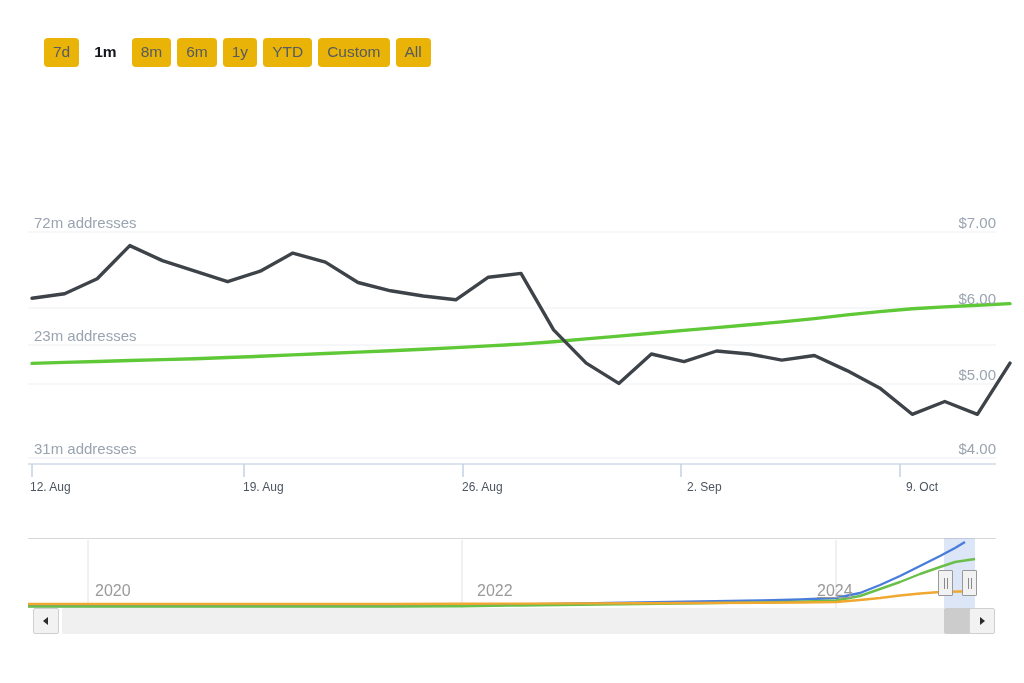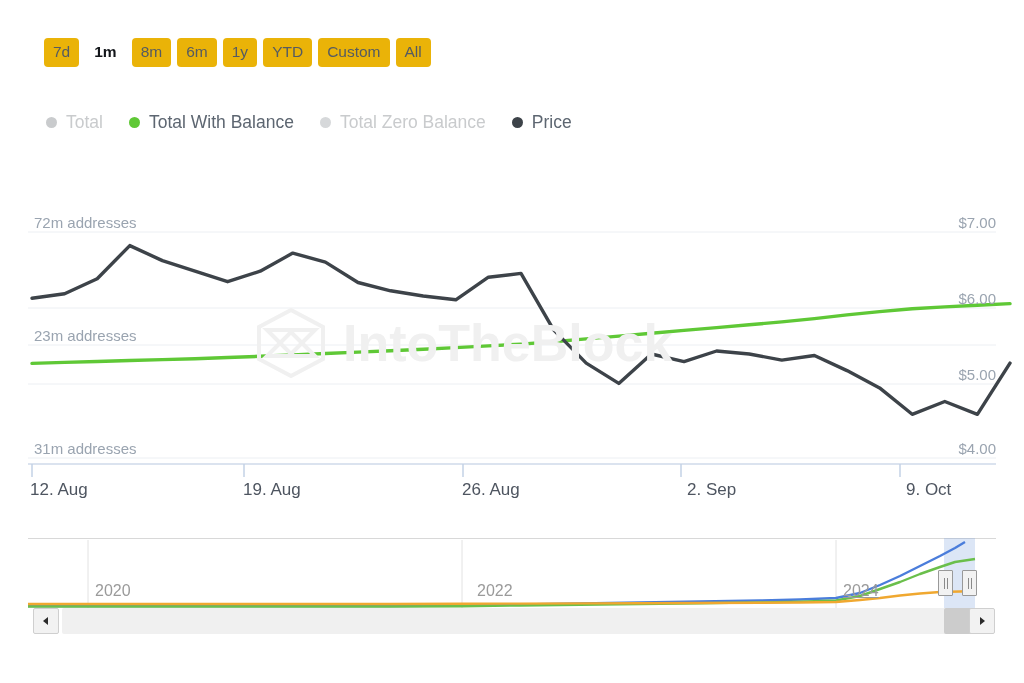--- a/index.html
+++ b/index.html
@@ -62,21 +62,21 @@
     position: absolute;
     font-size: 15px;
     color: #9aa4b0;
     white-space: nowrap;
     line-height: 1;
   }
   .axis-label.right { text-align: right; }
 
   .xlabel {
     position: absolute;
-    font-size: 17px;
+    font-size: 12px;
     color: #4e5560;
     white-space: nowrap;
     line-height: 1;
   }
 
   
   .watermark {
     position: absolute;
     left: 255px; top: 308px;
     width: 520px; height: 70px;
@@ -132,38 +132,20 @@
       <button class="range-btn">7d</button>
       <button class="range-btn selected">1m</button>
       <button class="range-btn">8m</button>
       <button class="range-btn">6m</button>
       <button class="range-btn">1y</button>
       <button class="range-btn">YTD</button>
       <button class="range-btn">Custom</button>
       <button class="range-btn">All</button>
     </div>
 
-  <div class="legend" id="legend">
-      <div class="legend-item off">
-        <span class="legend-dot" style="background: rgb(201, 203, 205);"></span>
-        <span class="legend-label">Total</span>
-      </div>
-      <div class="legend-item on">
-        <span class="legend-dot" style="background: rgb(95, 200, 54);"></span>
-        <span class="legend-label">Total With Balance</span>
-      </div>
-      <div class="legend-item off">
-        <span class="legend-dot" style="background: rgb(214, 216, 218);"></span>
-        <span class="legend-label">Total Zero Balance</span>
-      </div>
-      <div class="legend-item on">
-        <span class="legend-dot" style="background: rgb(61, 67, 73);"></span>
-        <span class="legend-label">Price</span>
-      </div>
-    </div>
 
   <div class="plot-wrap">
     <svg class="plot-svg" width="1024" height="290" viewBox="0 0 1024 290">
 
       <g stroke="#eceff3" stroke-width="1">
         <line x1="28" y1="36" x2="996" y2="36"></line>
         <line x1="28" y1="112" x2="996" y2="112"></line>
         <line x1="28" y1="149" x2="996" y2="149"></line>
         <line x1="28" y1="188" x2="996" y2="188"></line>
         <line x1="28" y1="262" x2="996" y2="262"></line>
@@ -177,30 +159,20 @@
         <line x1="463" y1="268" x2="463" y2="281"></line>
         <line x1="681" y1="268" x2="681" y2="281"></line>
         <line x1="900" y1="268" x2="900" y2="281"></line>
       </g>
 
       <polyline id="series-balance" fill="none" stroke="#5fc836" stroke-width="3.4" stroke-linejoin="round" stroke-linecap="round" points="32.0,167.4 64.6,166.4 97.2,165.5 129.8,164.5 162.4,163.6 195.0,162.7 227.6,161.5 260.2,160.3 292.8,158.9 325.4,157.5 358.0,156.1 390.6,154.7 423.2,153.2 455.8,151.6 488.4,149.9 521.0,148.1 553.6,145.7 586.2,142.9 618.8,140.1 651.4,137.2 684.0,134.4 716.6,131.6 749.2,128.8 781.8,125.9 814.4,122.6 847.0,118.9 879.6,115.6 912.2,112.7 944.8,110.9 977.4,109.2 1010.0,107.6"></polyline>
       <polyline id="series-price" fill="none" stroke="#3d4349" stroke-width="3.4" stroke-linejoin="round" stroke-linecap="round" points="32.0,102.3 64.6,97.8 97.2,82.7 129.8,49.6 162.4,64.6 195.0,75.2 227.6,85.7 260.2,75.2 292.8,57.1 325.4,66.1 358.0,86.5 390.6,94.8 423.2,100.0 455.8,103.8 488.4,81.2 521.0,77.4 553.6,133.9 586.2,167.1 618.8,187.4 651.4,158.0 684.0,165.6 716.6,155.0 749.2,158.0 781.8,164.1 814.4,159.5 847.0,174.6 879.6,191.9 912.2,218.3 944.8,205.5 977.4,218.3 1010.0,167.1"></polyline>
     </svg>
   </div>
 
-  <div class="watermark">
-    <svg width="520" height="70" viewBox="0 0 520 70">
-      <g fill="#f0f0f0">
-        <path d="M36 2 L68 19 L68 51 L36 68 L4 51 L4 19 Z" fill="none" stroke="#f0f0f0" stroke-width="4"></path>
-        <path d="M12 22 L60 22 L36 46 Z" fill="none" stroke="#f0f0f0" stroke-width="4"></path>
-        <path d="M12 48 L60 48 L36 24 Z" fill="none" stroke="#f0f0f0" stroke-width="4"></path>
-      </g>
-      <text x="88" y="53" font-family="Liberation Sans, sans-serif" font-size="52" font-weight="bold" fill="#f0f0f0">IntoTheBlock</text>
-    </svg>
-  </div>
 
   <div class="axis-label" style="left:34px; top:215px;">72m addresses</div>
   <div class="axis-label" style="left:34px; top:328px;">23m addresses</div>
   <div class="axis-label" style="left:34px; top:441px;">31m addresses</div>
 
   <div class="axis-label right" style="left:886px; top:215px; width:110px;">$7.00</div>
   <div class="axis-label right" style="left:886px; top:291px; width:110px;">$6.00</div>
   <div class="axis-label right" style="left:886px; top:367px; width:110px;">$5.00</div>
   <div class="axis-label right" style="left:886px; top:441px; width:110px;">$4.00</div>
 
@@ -230,21 +202,21 @@
     <div class="nav-handle" style="left:938px; top:42px;">
       <i></i>
         <i></i>
     </div>
     <div class="nav-handle" style="left:962px; top:42px;">
       <i></i>
         <i></i>
     </div>
   <div class="nav-year" style="left: 95px; top: 55px;">2020</div>
       <div class="nav-year" style="left: 469px; top: 55px; margin-left: 8px;">2022</div>
-      <div class="nav-year" style="left: 843px; top: 55px; text-decoration: underline;">2024</div>
+      <div class="nav-year" style="left: 817px; top: 55px; text-decoration: underline;">2024</div>
     </div>
 
   <div class="sb-track"></div>
   <div class="sb-thumb" style="left:944px; width:31px;"></div>
   <div class="sb-btn" style="left:33px;">
     <svg width="10" height="10" viewBox="0 0 10 10">
       <polygon points="7,1 7,9 2,5" fill="#2b2b2b"></polygon>
     </svg>
   </div>
   <div class="sb-btn" style="left:969px;">

